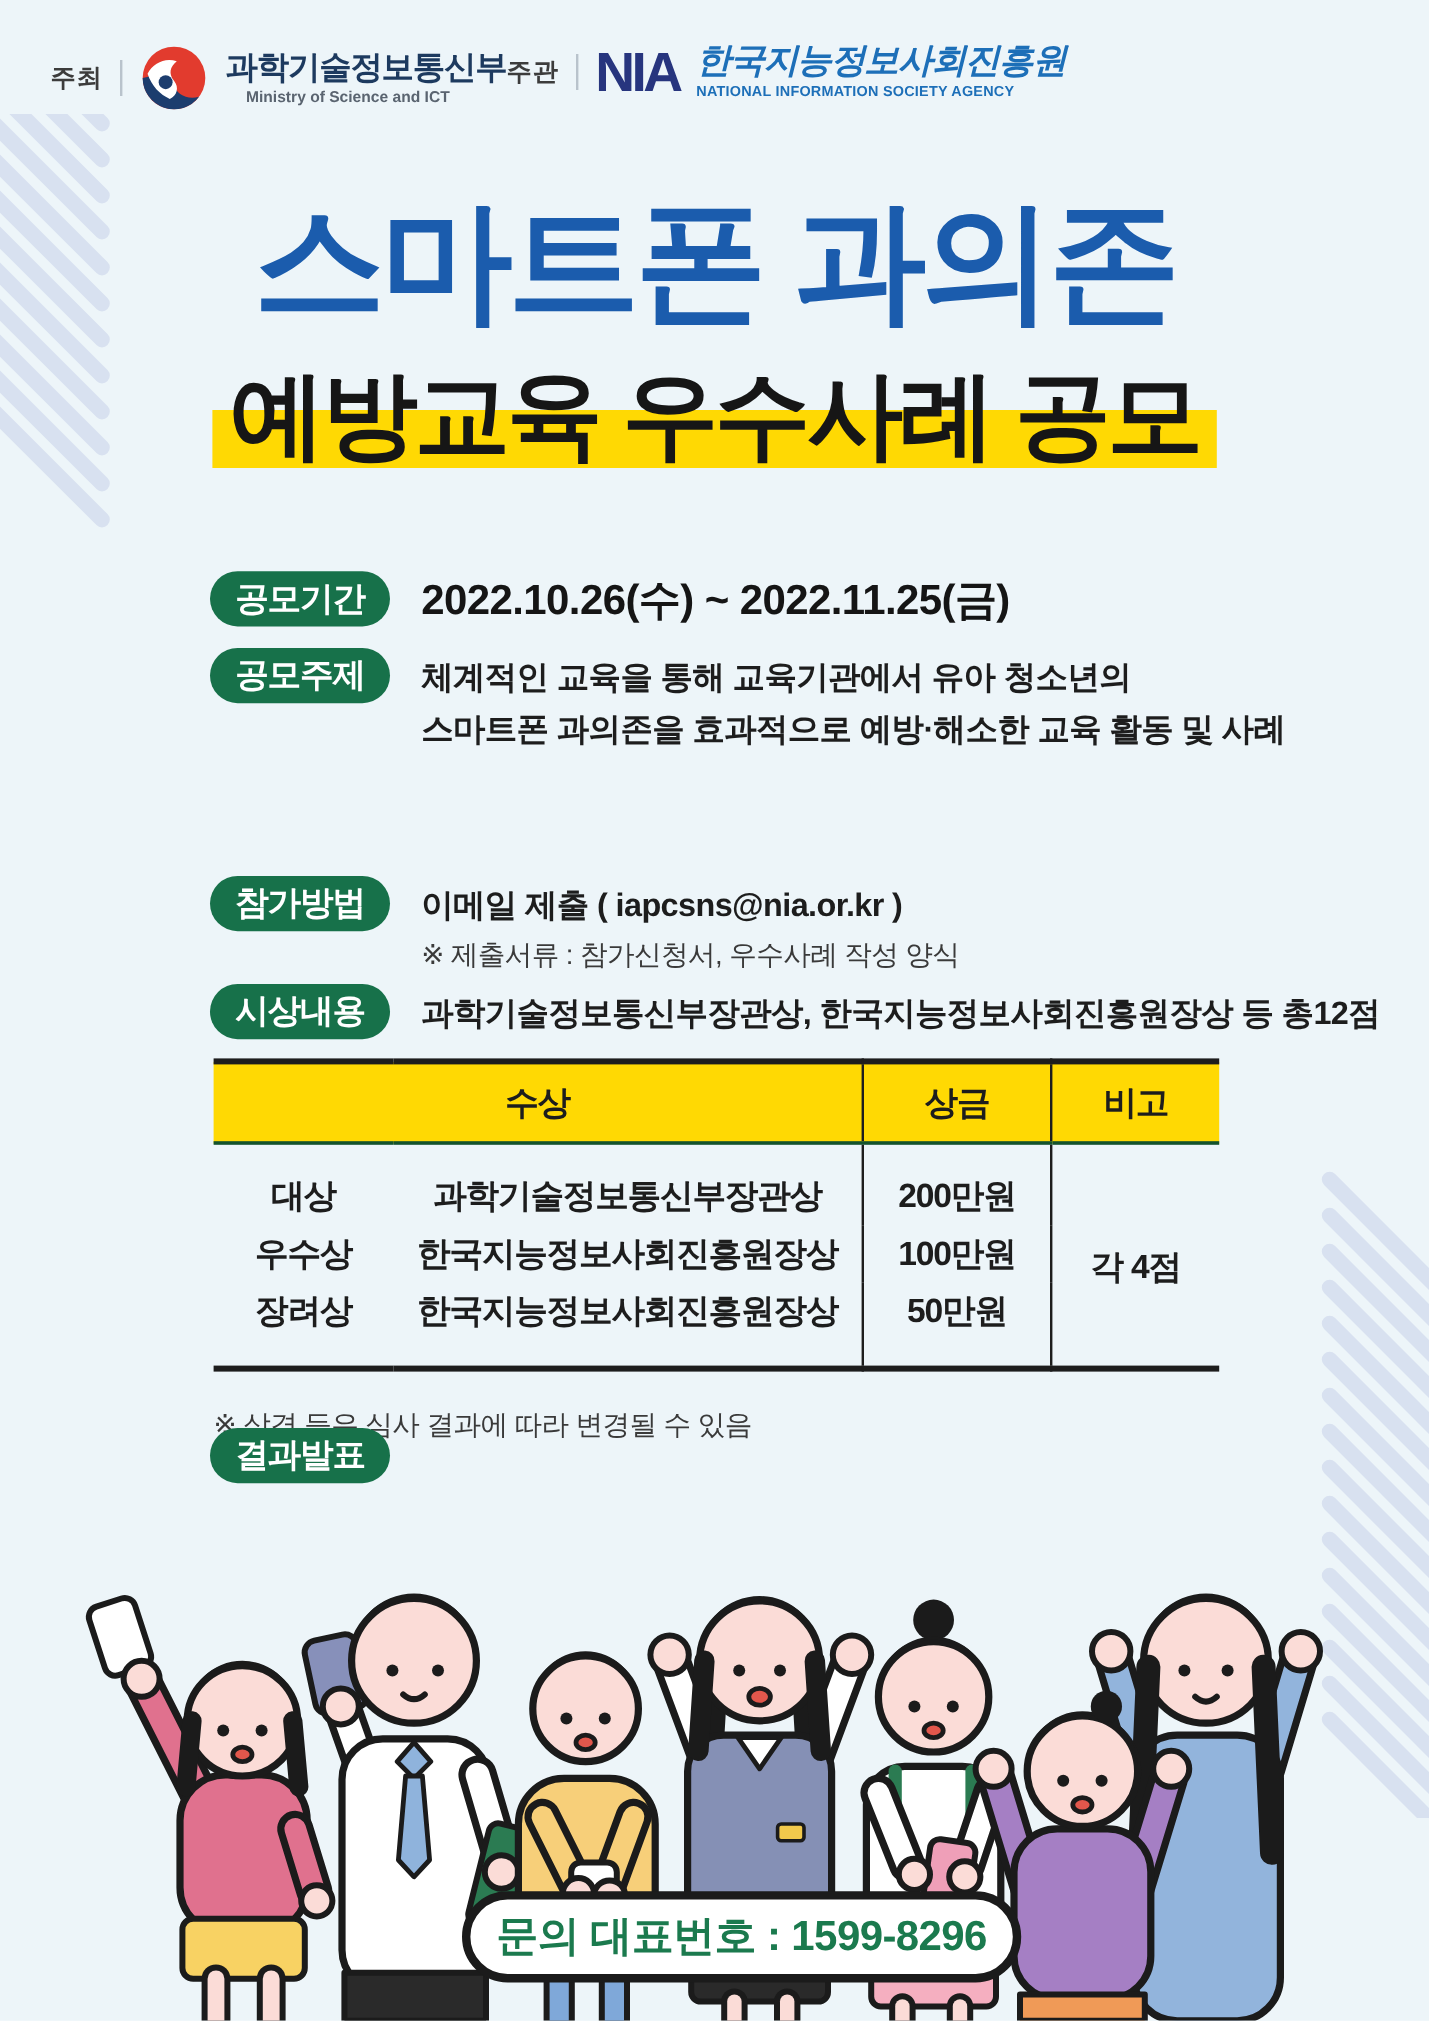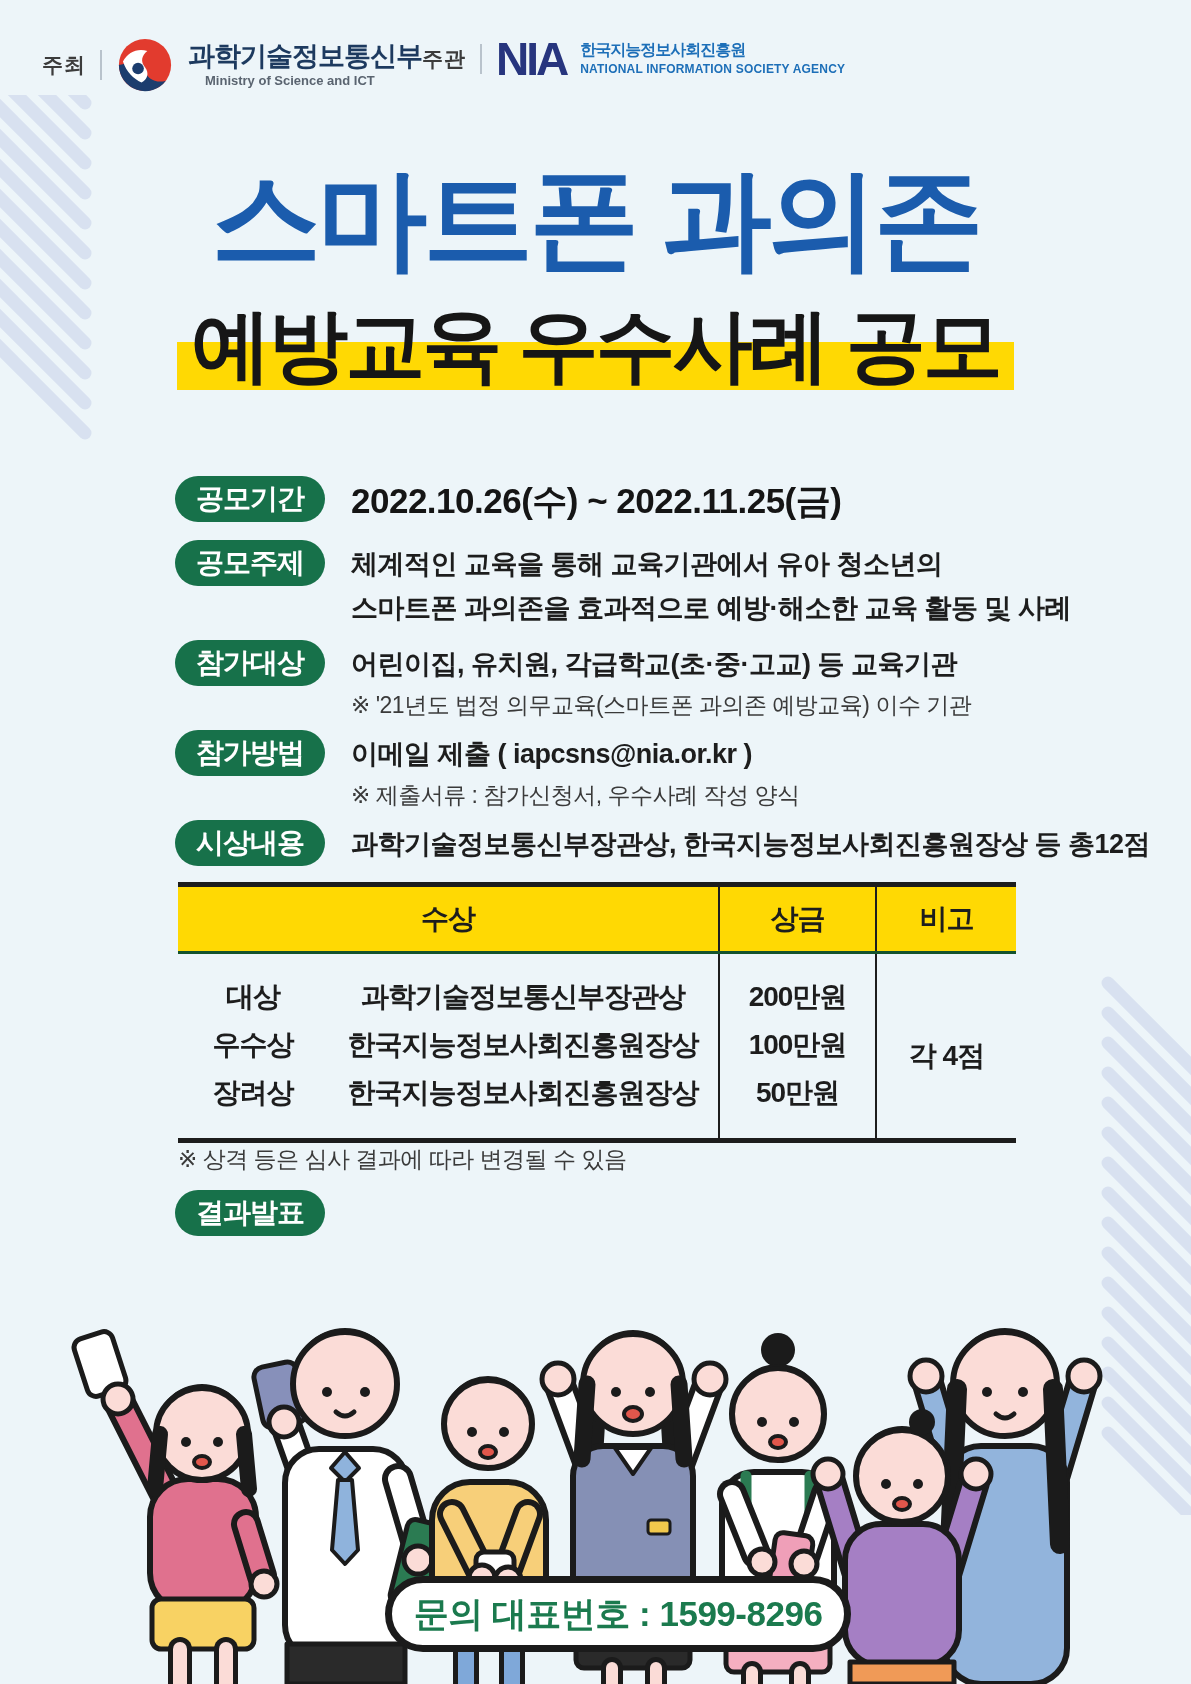--- a/index.html
+++ b/index.html
@@ -12,21 +12,21 @@
   .stripes-r{left:1085px;top:955px;}
 
   
   .hdr{position:absolute;top:36px;left:42px;right:40px;display:flex;justify-content:flex-start;align-items:flex-start;}
   .hdr-block{display:flex;align-items:center;gap:14px;}
   .hdr-label{font-size:21px;color:#3c3c3c;font-weight:600;letter-spacing:1px;}
   .hdr-div{width:2px;height:30px;background:#b9c3cc;}
   .msit-text .ko{font-size:27px;font-weight:800;color:#1d3a5f;letter-spacing:-1px;line-height:1.05;}
   .msit-text .en{font-size:13px;font-weight:700;color:#5a6470;margin-top:3px;padding-left:17px;}
   .nia-abbr{font-size:46px;font-weight:900;color:#27357E;letter-spacing:-3px;line-height:1;}
-  .nia-text .ko{font-size:16px;font-weight:800;color:#1d6fb8;letter-spacing:-1px;line-height:1.05;}
+  .nia-text .ko{font-size:29px;font-weight:800;color:#1d6fb8;letter-spacing:-1px;line-height:1.05;font-style:italic;}
   .nia-text .en{font-size:12px;font-weight:700;color:#1d6fb8;margin-top:3px;letter-spacing:.2px;}
 
   
   .title1{position:absolute;top:158px;left:0;width:100%;text-align:center;
           font-size:110px;font-weight:900;color:#1B5CAD;letter-spacing:-4px;line-height:1.1;}
   .title2{position:absolute;top:296px;left:0;width:100%;text-align:center;
           font-size:80px;font-weight:800;color:#161616;letter-spacing:-3px;line-height:1.25;}
   .title2 .hl{background:linear-gradient(to bottom,transparent 46%,#FFD903 46%);padding:0 14px;}
 
   
@@ -43,21 +43,21 @@
           border-top:5px solid #1d1d1d;border-bottom:5px solid #1d1d1d;color:#1d1d1d;}
   .awards th{background:#FFD903;font-size:28px;font-weight:800;padding:13px 0;border-bottom:3px solid #14532d;letter-spacing:-1px;}
   .awards td{font-size:28px;font-weight:600;text-align:center;padding:5px 0;letter-spacing:-1px;}
   .awards .c-prize,.awards .c-remark{border-left:2px solid #1d1d1d;}
   .awards .w-rank{width:150px;}
   .awards .w-award{width:390px;}
   .awards .w-prize{width:155px;}
   .awards tbody tr:first-child td{padding-top:24px;}
   .awards tbody tr:last-child td{padding-bottom:26px;}
 
-  .table-note{position:absolute;left:178px;top:1144px;font-size:23px;color:#3a3a3a;letter-spacing:-0.5px;}
+  .table-note{position:absolute;left:178px;top:1172px;font-size:23px;color:#3a3a3a;letter-spacing:-0.5px;}
 
   
   .people{position:absolute;left:0;top:1224px;}
   .contact-pill{position:absolute;left:385px;top:1576px;width:452px;height:62px;background:#fff;
                 border:7px solid #1b1b1b;border-radius:42px;text-align:center;line-height:62px;
                 font-size:35px;font-weight:800;color:#1B7A4E;letter-spacing:-0.5px;z-index:5;}
 </style>
 </head>
 <body>
 
@@ -139,27 +139,20 @@
   </div>
 
   <div class="row" style="top:540px;">
     <span class="badge">공모주제</span>
     <div class="txt">
       <div class="main-line">체계적인 교육을 통해 교육기관에서 유아 청소년의</div>
       <div class="main-line">스마트폰 과의존을 효과적으로 예방·해소한 교육 활동 및 사례</div>
     </div>
   </div>
 
-  <div class="row" style="top:640px;">
-    <span class="badge">참가대상</span>
-    <div class="txt">
-      <div class="main-line">어린이집, 유치원, 각급학교(초·중·고교) 등 교육기관</div>
-      <div class="note-line">※ '21년도 법정 의무교육(스마트폰 과의존 예방교육) 이수 기관</div>
-    </div>
-  </div>
 
   <div class="row" style="top:730px;">
     <span class="badge">참가방법</span>
     <div class="txt">
       <div class="main-line">이메일 제출 ( iapcsns@nia.or.kr )</div>
       <div class="note-line">※ 제출서류 : 참가신청서, 우수사례 작성 양식</div>
     </div>
   </div>
 
   <div class="row" style="top:820px;">

